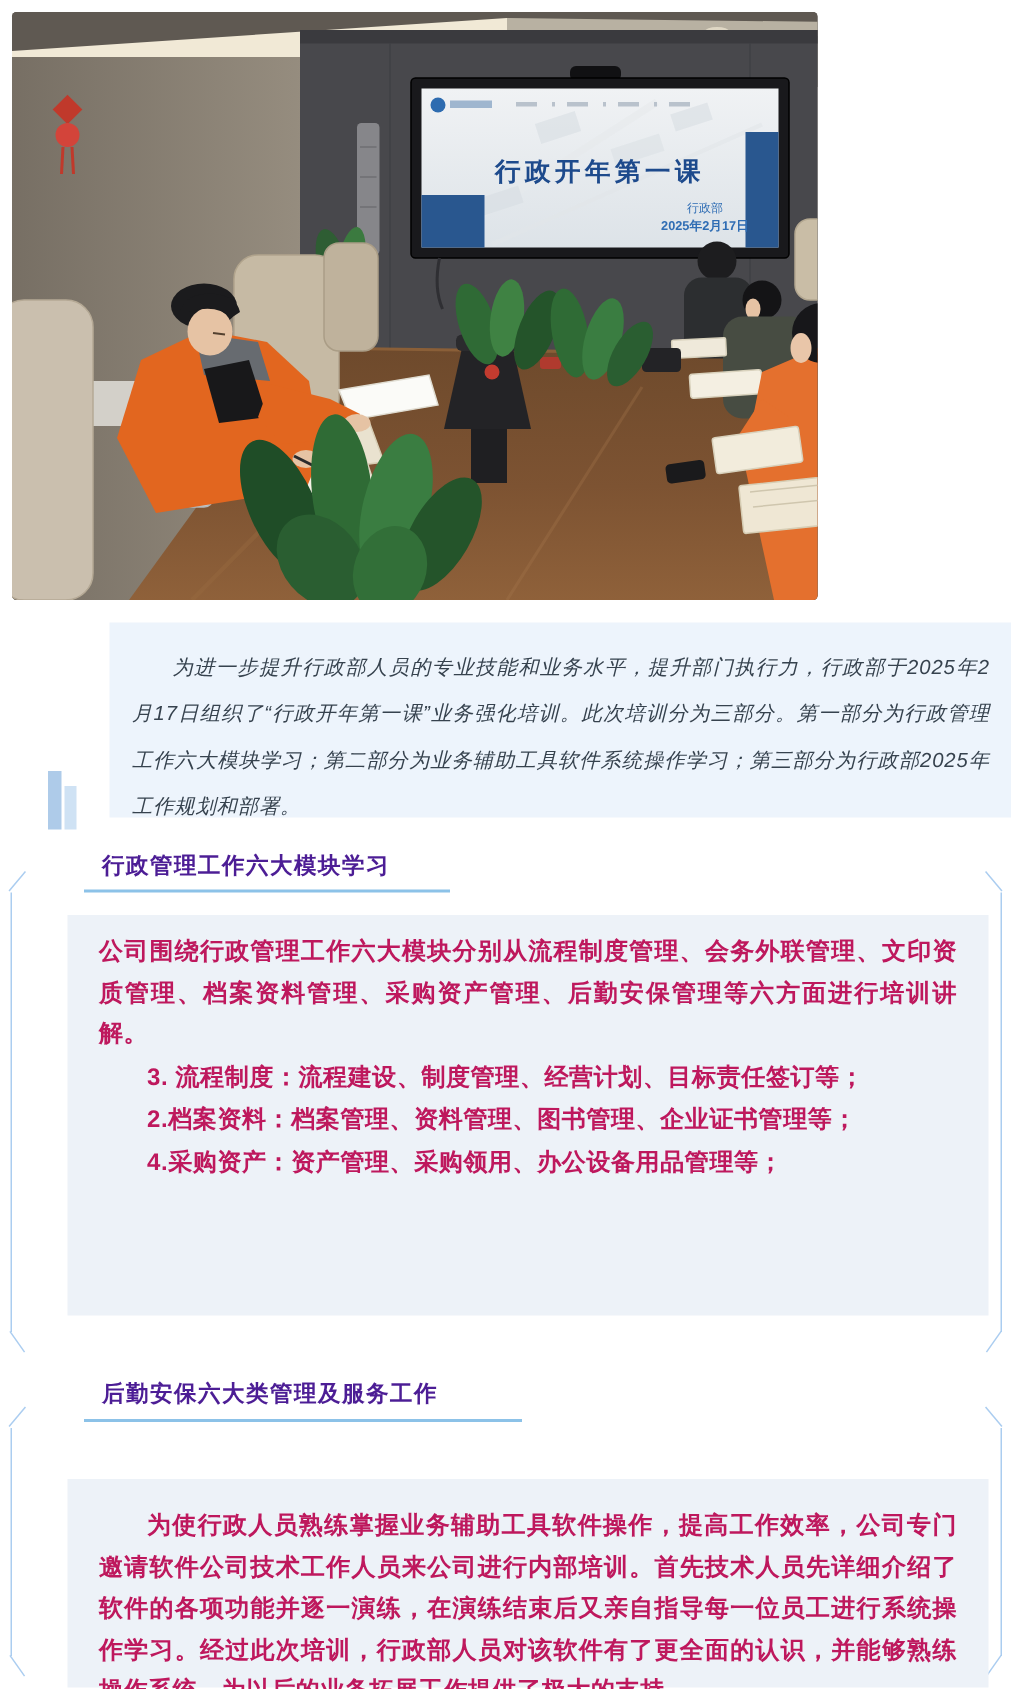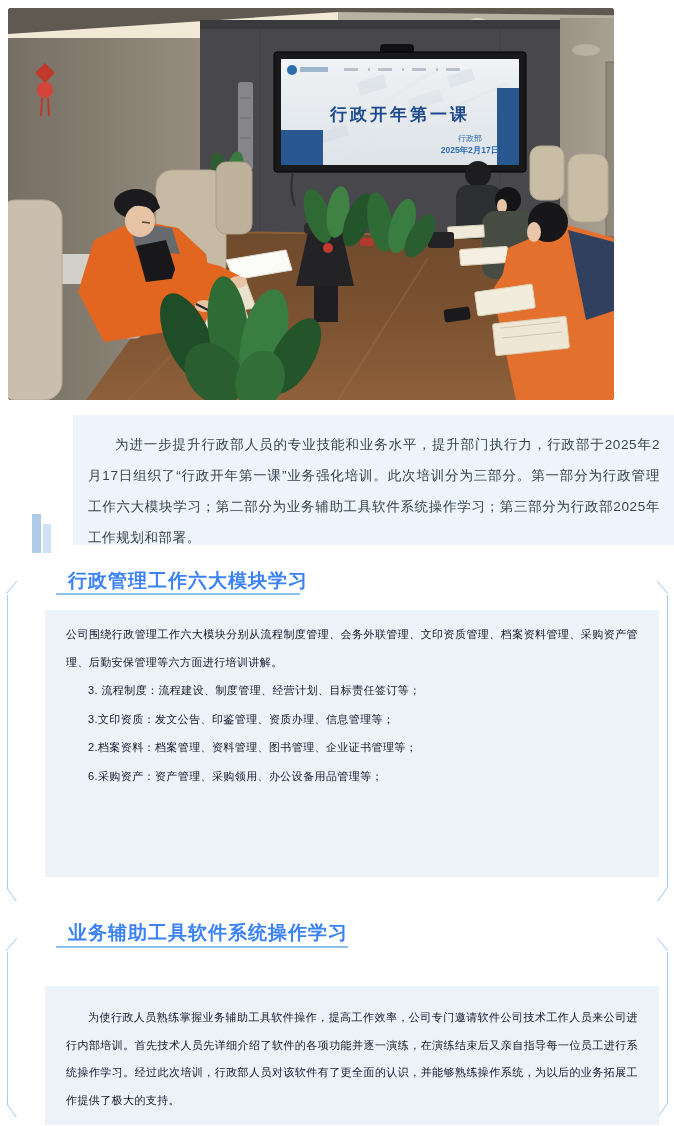--- a/index.html
+++ b/index.html
@@ -3,43 +3,43 @@
 <meta charset="utf-8">
 <style>
   html,body { margin:0; padding:0; background:#ffffff; }
   .page {
     position:relative; width:674px; height:1126px; margin:0 auto;
     background:#ffffff; overflow:hidden;
     font-family:"Liberation Sans","DejaVu Sans",sans-serif;
   }
   
   .photo {
-    position:absolute; left:8px; top:8px; width:606px; height:392px;
+    position:absolute; left:8px; top:8px; width:537px; height:392px;
     border-radius:3px; overflow:hidden; background:#6b655c;
   }
   .photo svg { display:block; }
   
   .intro-card {
     position:absolute; left:73px; top:415px; width:601px; height:130px;
     background:#edf4fc; box-sizing:border-box; padding:14px 14px 0 15px;
   }
   .intro-card p {
     margin:0; font-size:13.5px; line-height:31px; color:#36424e;
-    text-indent:2em; letter-spacing:.6px; text-align:justify;
+    text-indent:2em; letter-spacing:.6px; text-align:justify;font-style:italic;
   }
   .deco-bar { position:absolute; }
   .bar-tall { left:32px; top:514px; width:9px; height:39px; background:#aecbe9; }
   .bar-short { left:43px; top:524px; width:8px; height:29px; background:#cfe2f4; }
   
   .section { position:absolute; left:0; width:674px; }
   .sec1 { top:565px; height:345px; }
   .sec2 { top:905px; height:221px; }
   .sec-title {
     position:absolute; left:68px; margin:0;
-    font-size:19px; font-weight:bold; color:#3b82f6; letter-spacing:1px;
+    font-size:15px; font-weight:bold; color:#4c1d95; letter-spacing:1px;
   }
   .sec1 .sec-title { top:3px; }
   .sec2 .sec-title { top:15px; }
   .title-underline { position:absolute; height:2px; background:#8cc2e8; }
   .sec1 .title-underline { left:56px; top:28px; width:244px; }
   .sec2 .title-underline { left:56px; top:41px; width:292px; }
   .frame-line { position:absolute; width:1px; background:#abcdf0; }
   .sec1 .frame-left  { left:7px;  top:30px; height:293px; }
   .sec1 .frame-right { left:667px; top:30px; height:293px; }
   .sec2 .frame-left  { left:7px;  top:47px; height:152px; }
@@ -53,22 +53,22 @@
   .sec2 .c-tr { left:654px; top:39px; transform:rotate(50deg); }
   .sec2 .c-bl { left:3px;  top:205px; transform:rotate(55deg); }
   .sec2 .c-br { left:654px; top:205px; transform:rotate(-55deg); }
   .card {
     position:absolute; left:45px; width:614px; background:#edf2f8;
     box-sizing:border-box;
   }
   .sec1 .card { top:45px; height:267px; padding:11px 21px 0 21px; }
   .sec2 .card { top:57px; height:139px; padding:18px 21px 0 21px;margin-top:24px; }
   .card p {
-    margin:0 0 1px 0; font-size:11px; line-height:27.5px; color:#0f172a;
-    letter-spacing:.4px; text-align:justify;
+    margin:0 0 1px 0; font-size:16px; line-height:27.5px; color:#be185d;
+    letter-spacing:.4px; text-align:justify;font-weight:bold;
   }
   .card p.indent2 { text-indent:2em; }
 </style>
 </head>
 <body>
 
 <div class="page">
 
   <div class="photo">
     <svg width="658" height="392" viewBox="0 0 658 392">
@@ -289,28 +289,27 @@
     <div class="title-underline"></div>
     <div class="frame-line frame-left"></div>
     <div class="frame-line frame-right"></div>
     <div class="corner c-tl"></div>
     <div class="corner c-tr"></div>
     <div class="corner c-bl"></div>
     <div class="corner c-br"></div>
     <div class="card">
       <p>公司围绕行政管理工作六大模块分别从流程制度管理、会务外联管理、文印资质管理、档案资料管理、采购资产管理、后勤安保管理等六方面进行培训讲解。</p>
       <p class="indent2">3. 流程制度：流程建设、制度管理、经营计划、目标责任签订等；</p>
-      <p class="indent2">3.文印资质：发文公告、印鉴管理、资质办理、信息管理等；</p>
       <p class="indent2">2.档案资料：档案管理、资料管理、图书管理、企业证书管理等；</p>
-      <p class="indent2">6.采购资产：资产管理、采购领用、办公设备用品管理等；</p>
+      <p class="indent2">4.采购资产：资产管理、采购领用、办公设备用品管理等；</p>
     </div>
   </section>
 
   <section class="section sec2">
-    <h2 class="sec-title">业务辅助工具软件系统操作学习</h2>
+    <h2 class="sec-title">后勤安保六大类管理及服务工作</h2>
     <div class="title-underline"></div>
     <div class="frame-line frame-left"></div>
     <div class="frame-line frame-right"></div>
     <div class="corner c-tl"></div>
     <div class="corner c-tr"></div>
     <div class="corner c-bl"></div>
     <div class="corner c-br"></div>
     <div class="card">
       <p class="indent2">为使行政人员熟练掌握业务辅助工具软件操作，提高工作效率，公司专门邀请软件公司技术工作人员来公司进行内部培训。首先技术人员先详细介绍了软件的各项功能并逐一演练，在演练结束后又亲自指导每一位员工进行系统操作学习。经过此次培训，行政部人员对该软件有了更全面的认识，并能够熟练操作系统，为以后的业务拓展工作提供了极大的支持。</p>
     </div>

